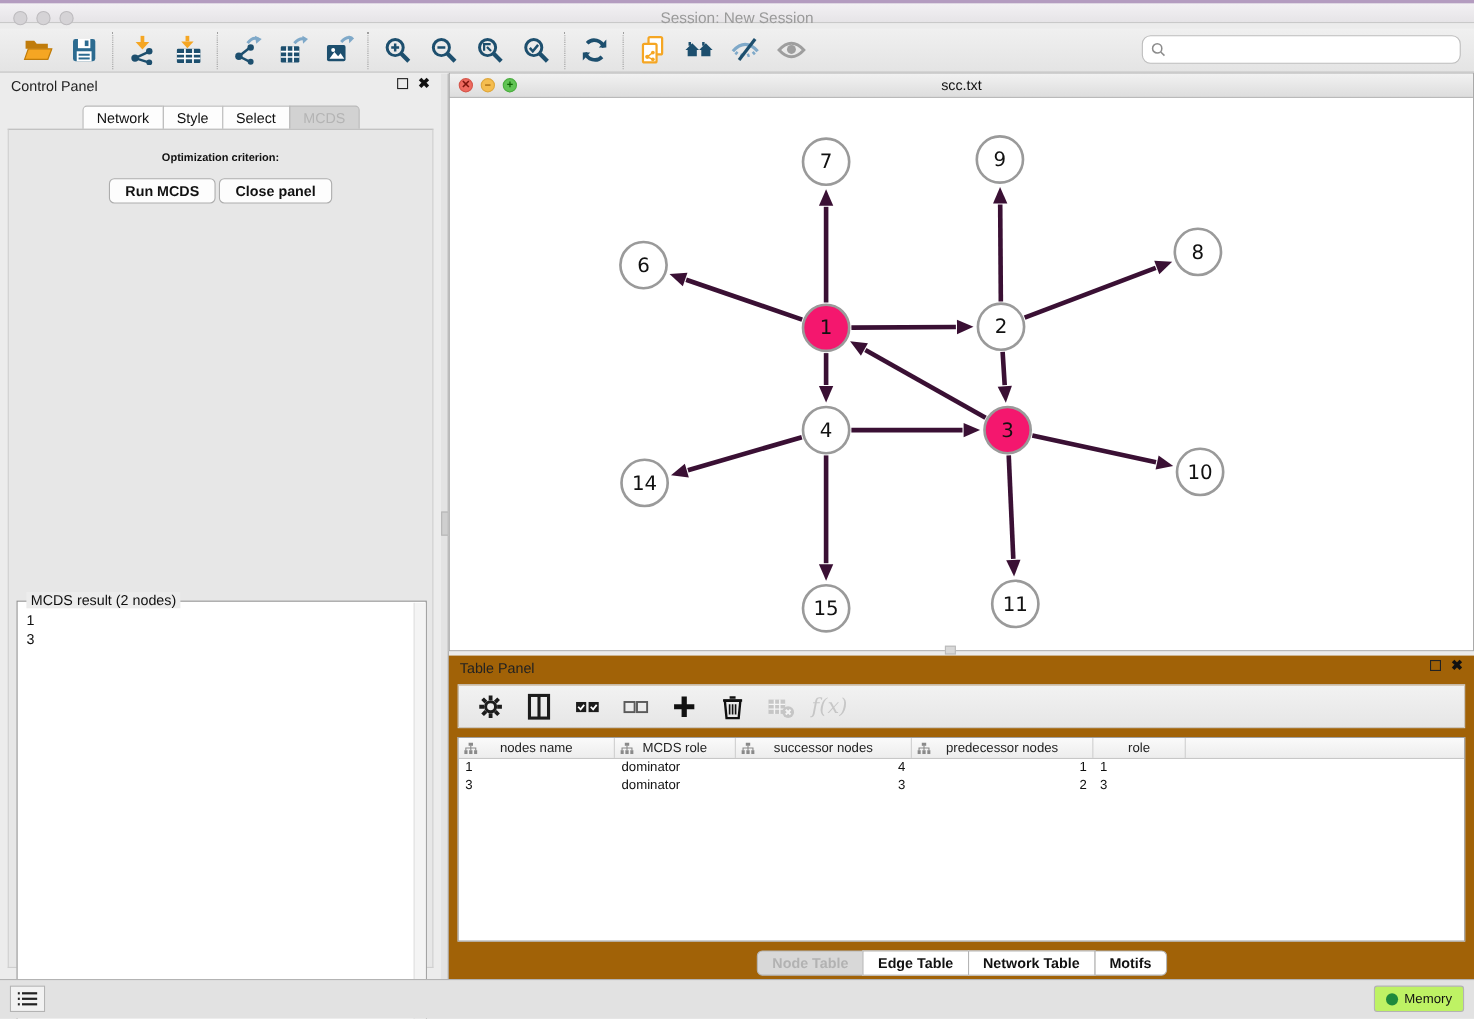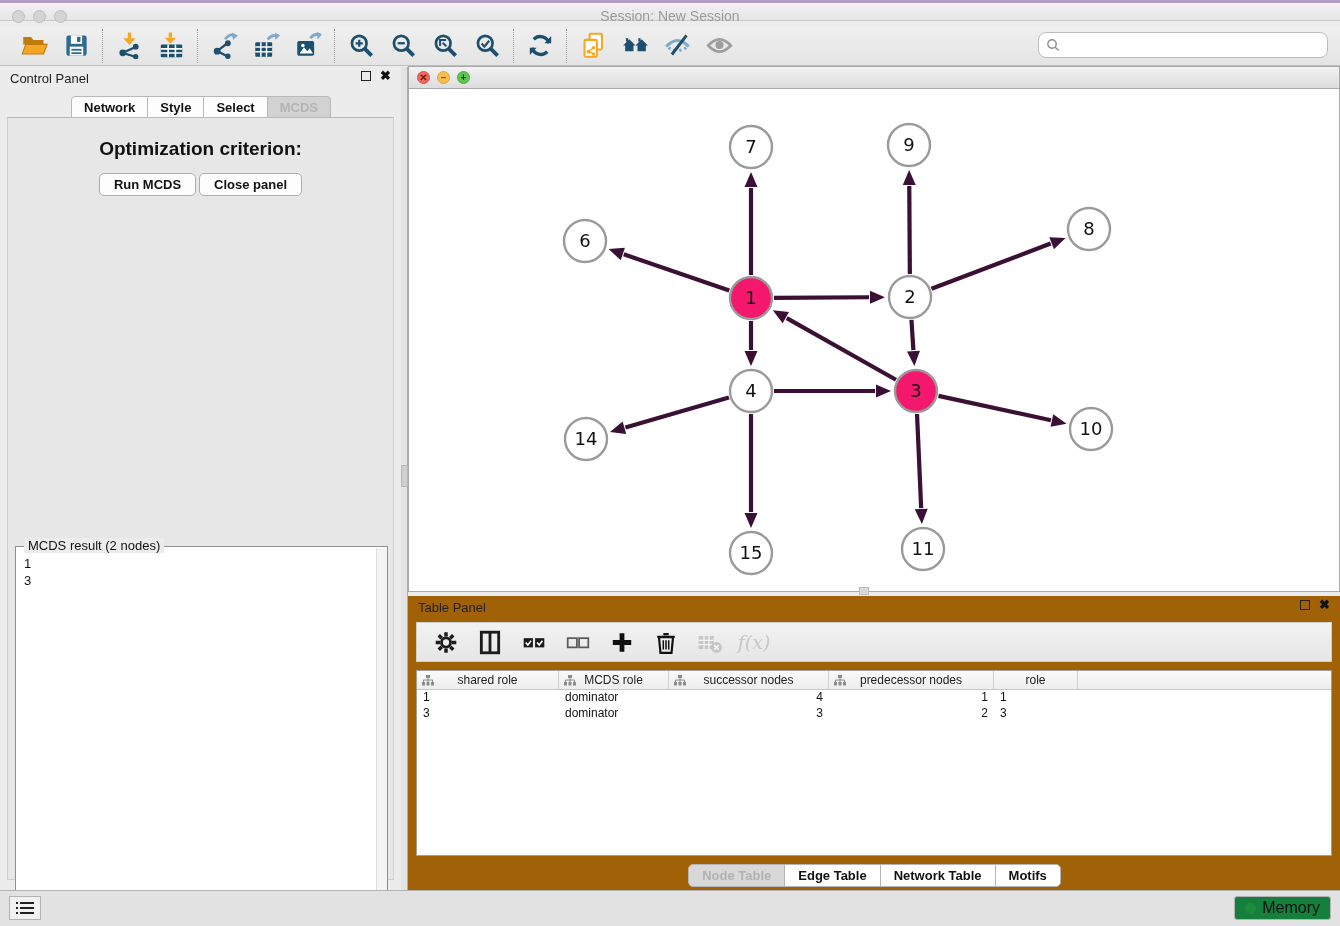--- a/index.html
+++ b/index.html
@@ -24,29 +24,29 @@
   .search-glass { position:absolute; left:8px; top:6px; width:14px; height:14px; pointer-events:none; }
 
   
   .control-panel { position:absolute; left:0; top:67px; width:401px; height:823px; background:#ececec; }
   .panel-head { position:absolute; left:10px; top:4px; font-size:13px; color:#222; }
   .panel-btns { position:absolute; right:10px; top:4px; display:flex; gap:9px; align-items:center; }
   .float-box { width:10px; height:10px; border:1.5px solid #222; display:inline-block; cursor:pointer; }
   .close-x { font-size:13px; font-weight:bold; color:#111; cursor:pointer; line-height:10px; }
 
   .cp-tabs { position:absolute; left:0; top:29px; width:100%; display:flex; justify-content:center; }
-  .tab { border:1px solid #b9b9b9; background:#fdfdfd; color:#111; font-size:13px; font-weight:bold;
+  .tab { border:1px solid #b9b9b9; background:#fdfdfd; color:#111; font-size:13px; font-weight:normal;
     padding:3px 12px; margin-right:-1px; cursor:pointer; }
   .tab:first-child { border-radius:4px 0 0 0; }
   .tab:last-child { border-radius:0 4px 0 0; }
   .tab.sel { background:#d2d2d2; color:#b4b4b4; }
 
   .cp-body { position:absolute; left:7px; top:50px; width:387px; height:763px; background:#e7e7e7;
     border:1px solid #cfcfcf; border-top:1px solid #b9b9b9; }
-  .opt-label { margin-top:20px; text-align:center; font-size:19px; font-weight:bold; color:#111; }
+  .opt-label { margin-top:20px; text-align:center; font-size:10px; font-weight:bold; color:#111; }
   .combo { position:relative; margin:9px auto 0; width:310px; height:23px; background:#fff; border:1px solid #b0b0b0; border-radius:5px;
     font-size:13px; color:#111; line-height:21px; padding-left:12px; cursor:pointer; }
   .combo-stepper { position:absolute; right:5px; top:2px; width:14px; height:18px; }
   .cp-buttons { display:flex; justify-content:center; gap:3px; margin-top:13px; }
   .btn { background:#fdfdfd; border:1px solid #adadad; border-radius:5px; font-size:13px; font-weight:bold; color:#111;
     padding:3px 14px; cursor:pointer; }
 
   .result-box { position:absolute; left:7px; top:428px; width:373px; height:383px; border:1px solid #8f8f8f; background:#fff; }
   .result-legend { position:absolute; left:8px; top:-9px; background:#ececec; padding:0 4px; font-size:13px; color:#111; }
   .result-lines { padding:8px 0 0 8px; font-size:13px; color:#111; line-height:17px; white-space:pre-line; }
@@ -86,22 +86,22 @@
 
   .tp-tabs { position:absolute; left:0; bottom:3px; width:100%; display:flex; justify-content:center; }
   .tp-tab { border:1px solid #b5b5b5; background:#fff; color:#111; font-size:13px; font-weight:bold; padding:3px 13px; margin-right:-1px; cursor:pointer; }
   .tp-tab:first-child { border-radius:5px 0 0 5px; }
   .tp-tab:last-child { border-radius:0 5px 5px 0; }
   .tp-tab.sel { background:#d8d8d8; color:#b2b2b2; }
 
   
   .statusbar { position:absolute; left:0; top:890px; width:1340px; height:36px; background:#e2e2e2; border-top:1px solid #b3b3b3; }
   .list-btn { position:absolute; left:9px; top:5px; width:32px; height:24px; background:#f2f2f2; border:1px solid #b3b3b3; display:flex; align-items:center; justify-content:center; cursor:pointer; }
-  .memory-btn { position:absolute; right:9px; top:5px; height:24px; background:#15803d; border:1px solid #b3b3b3; border-radius:3px;
-    display:flex; align-items:center; gap:6px; padding:0 10px; font-size:16px; color:#111; cursor:pointer; }
+  .memory-btn { position:absolute; right:9px; top:5px; height:24px; background:#bef264; border:1px solid #b3b3b3; border-radius:3px;
+    display:flex; align-items:center; gap:6px; padding:0 10px; font-size:12px; color:#111; cursor:pointer; }
   .mem-dot { width:11px; height:11px; border-radius:50%; background:#1e8a3c; }
 </style>
 </head>
 <body>
 
 <div class="app">
 
   <div class="titlebar">
     <div class="mac-dots">
       <span class="mac-dot"></span>
@@ -306,20 +306,21 @@
       <div class="grip"></div>
     </div>
 
   <div class="net-window">
     <div class="net-titlebar">
       <div class="traffic">
         <span class="tl red">✕</span>
         <span class="tl yellow">–</span>
         <span class="tl green">+</span>
       </div>
+      <div class="net-title">scc.txt</div>
     </div>
     <div class="net-canvas">
       <svg id="graph-svg" width="930" height="502">
           <line x1="342" y1="186" x2="342" y2="99" stroke="#3a1034" stroke-width="4.2"></line>
           <polygon points="342,83 348.5,98 335.5,98" fill="#3a1034"></polygon>
           <line x1="320.2466915728205" y1="201.5304904798239" x2="214.77763676149388" y2="165.3152126229226" stroke="#3a1034" stroke-width="4.2"></line>
           <polygon points="199.64490046432553,160.11903208714793 215.94278908557934,158.84277721871203 211.7208924002624,171.13812546016132" fill="#3a1034"></polygon>
           <line x1="364.9995451264251" y1="208.85534877278977" x2="460.00081086158997" y2="208.25785653546168" stroke="#3a1034" stroke-width="4.2"></line>
           <polygon points="476.00049442779874,208.1572295947937 461.0416707791244,214.75143880044226 460.95991138983163,201.7516959028976" fill="#3a1034"></polygon>
           <line x1="342" y1="232" x2="342" y2="261" stroke="#3a1034" stroke-width="4.2"></line>
@@ -463,21 +464,21 @@
               <g fill="#8a8a8a">
                 <rect x="4" y="0" width="4" height="3"></rect>
                 <rect x="0" y="7" width="3" height="3.5"></rect>
                 <rect x="4.5" y="7" width="3" height="3.5"></rect>
                 <rect x="9" y="7" width="3" height="3.5"></rect>
               </g>
               <g stroke="#8a8a8a" fill="none">
                 <path d="M6 3v2M1.5 7V5h9v2M6 5v2"></path>
               </g>
             </svg>
-            <span>shared role</span>
+            <span>nodes name</span>
           </div>
           <div class="th" style="width: 110px;">
             <svg class="tree-ic" width="12" height="11" viewBox="0 0 12 11">
               <g fill="#8a8a8a">
                 <rect x="4" y="0" width="4" height="3"></rect>
                 <rect x="0" y="7" width="3" height="3.5"></rect>
                 <rect x="4.5" y="7" width="3" height="3.5"></rect>
                 <rect x="9" y="7" width="3" height="3.5"></rect>
               </g>
               <g stroke="#8a8a8a" fill="none">

